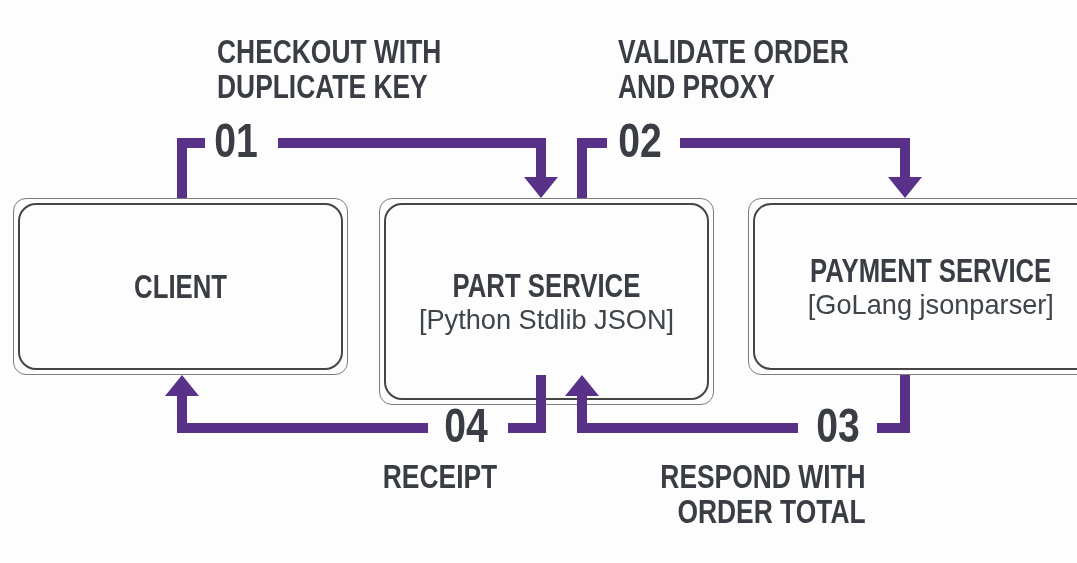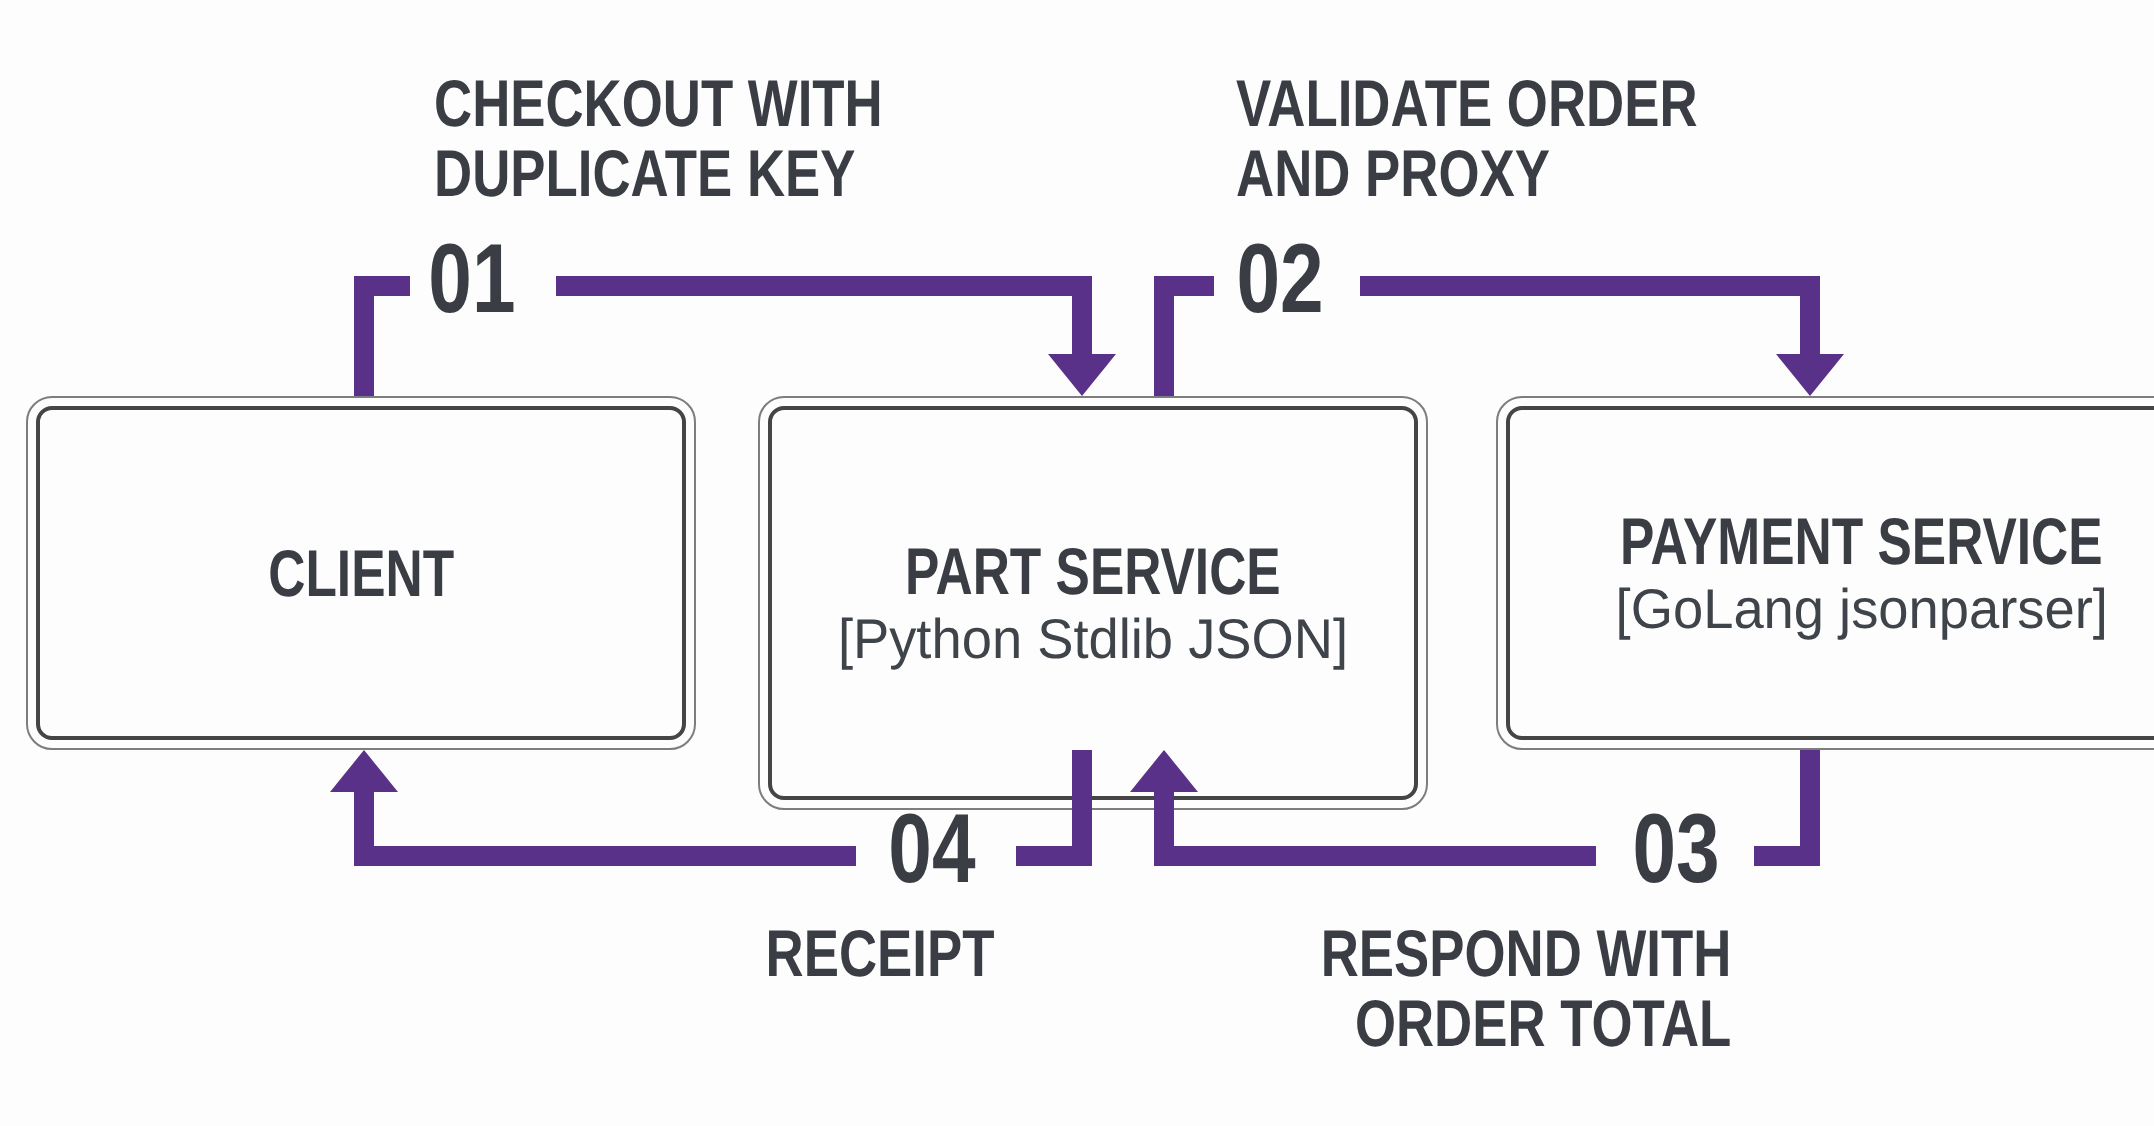--- a/index.html
+++ b/index.html
@@ -19,21 +19,21 @@
     border: 1.5px solid var(--border_outer, #7d7d7d);
     border-radius: 13px;
     padding: 4px;
     background: transparent;
   }
   .node-inner {
     box-sizing: border-box;
     width: 100%;
     height: 100%;
     border: 2px solid var(--border_inner, #454545);
-    border-radius: 8px;
+    border-radius: 18px;
     display: flex;
     flex-direction: column;
     align-items: center;
     justify-content: center;
   }
   .node-title {
     font-weight: 700;
     font-size: 33px;
     line-height: 36px;
     color: var(--text, #3a3e44);

